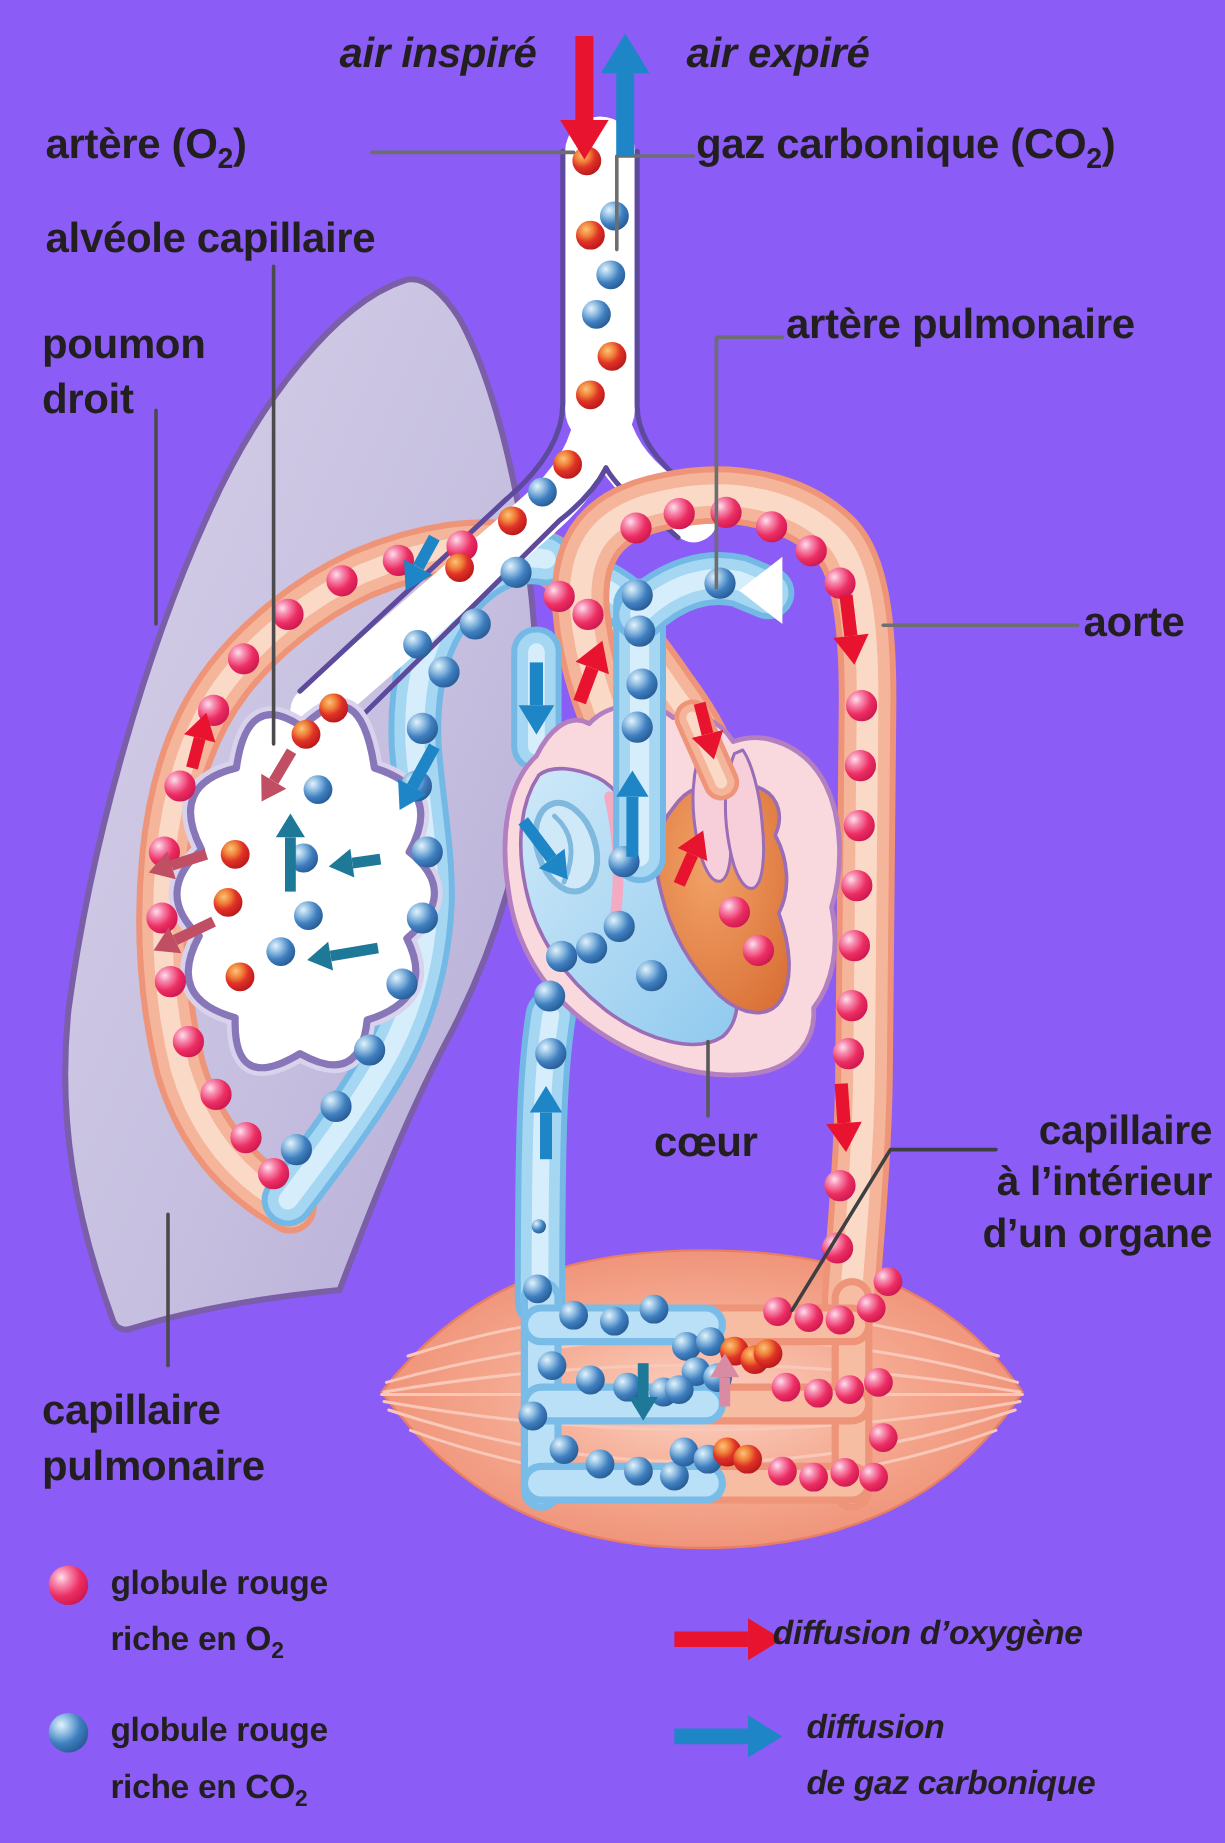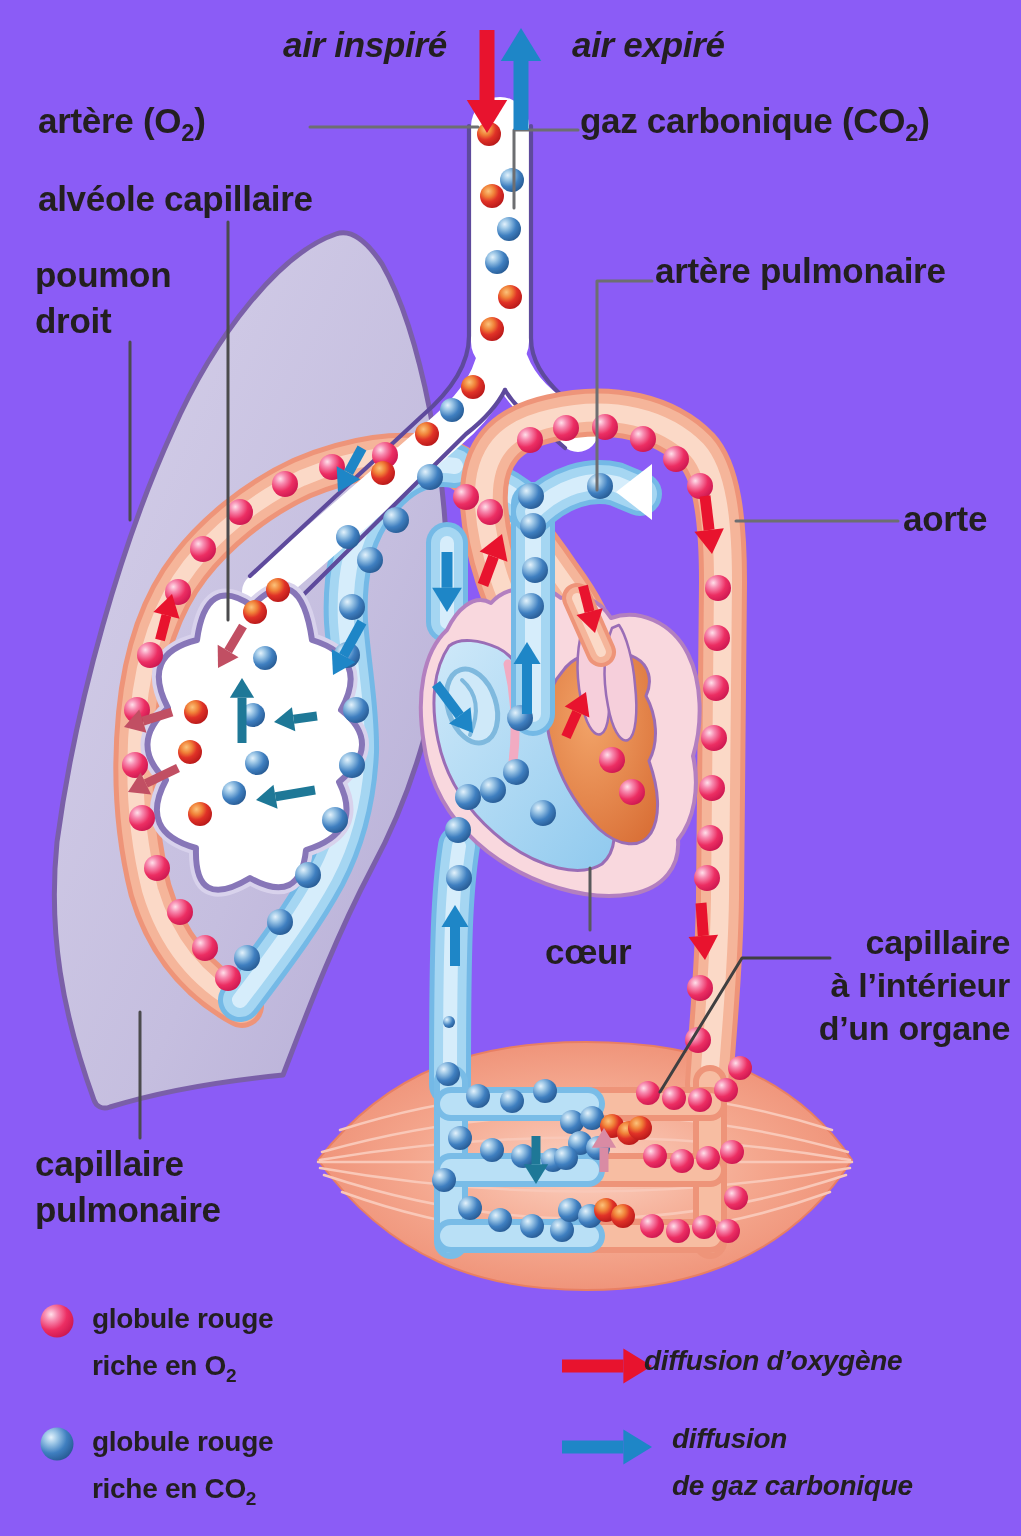--- a/index.html
+++ b/index.html
@@ -3,21 +3,21 @@
 <meta charset="utf-8">
 <style>
   html,body{margin:0;padding:0;background:#fff;}
   .stage{position:relative;width:1021px;height:1536px;background:#8b5cf6;overflow:hidden;
          font-family:"Liberation Sans","DejaVu Sans",sans-serif;}
   svg{position:absolute;left:0;top:0;}
   .lbl{position:absolute;font-weight:600;color:#231f20;font-size:35px;line-height:1.1;
        white-space:nowrap;letter-spacing:-0.3px;}
   .it{font-style:italic;}
   .lbl sub{font-size:68%;line-height:0;}
-  .lh46{line-height:46px;}
+  .lh46{line-height:46px;margin-top:12px;}
   .lh43{line-height:43px;font-size:34px;}
   .legend-txt{font-size:28px;line-height:47px;}
 </style>
 </head>
 <body>
 
 <div class="stage">
 
   <svg id="art" width="1021" height="1536" viewBox="0 0 1021 1536">
     <defs>

